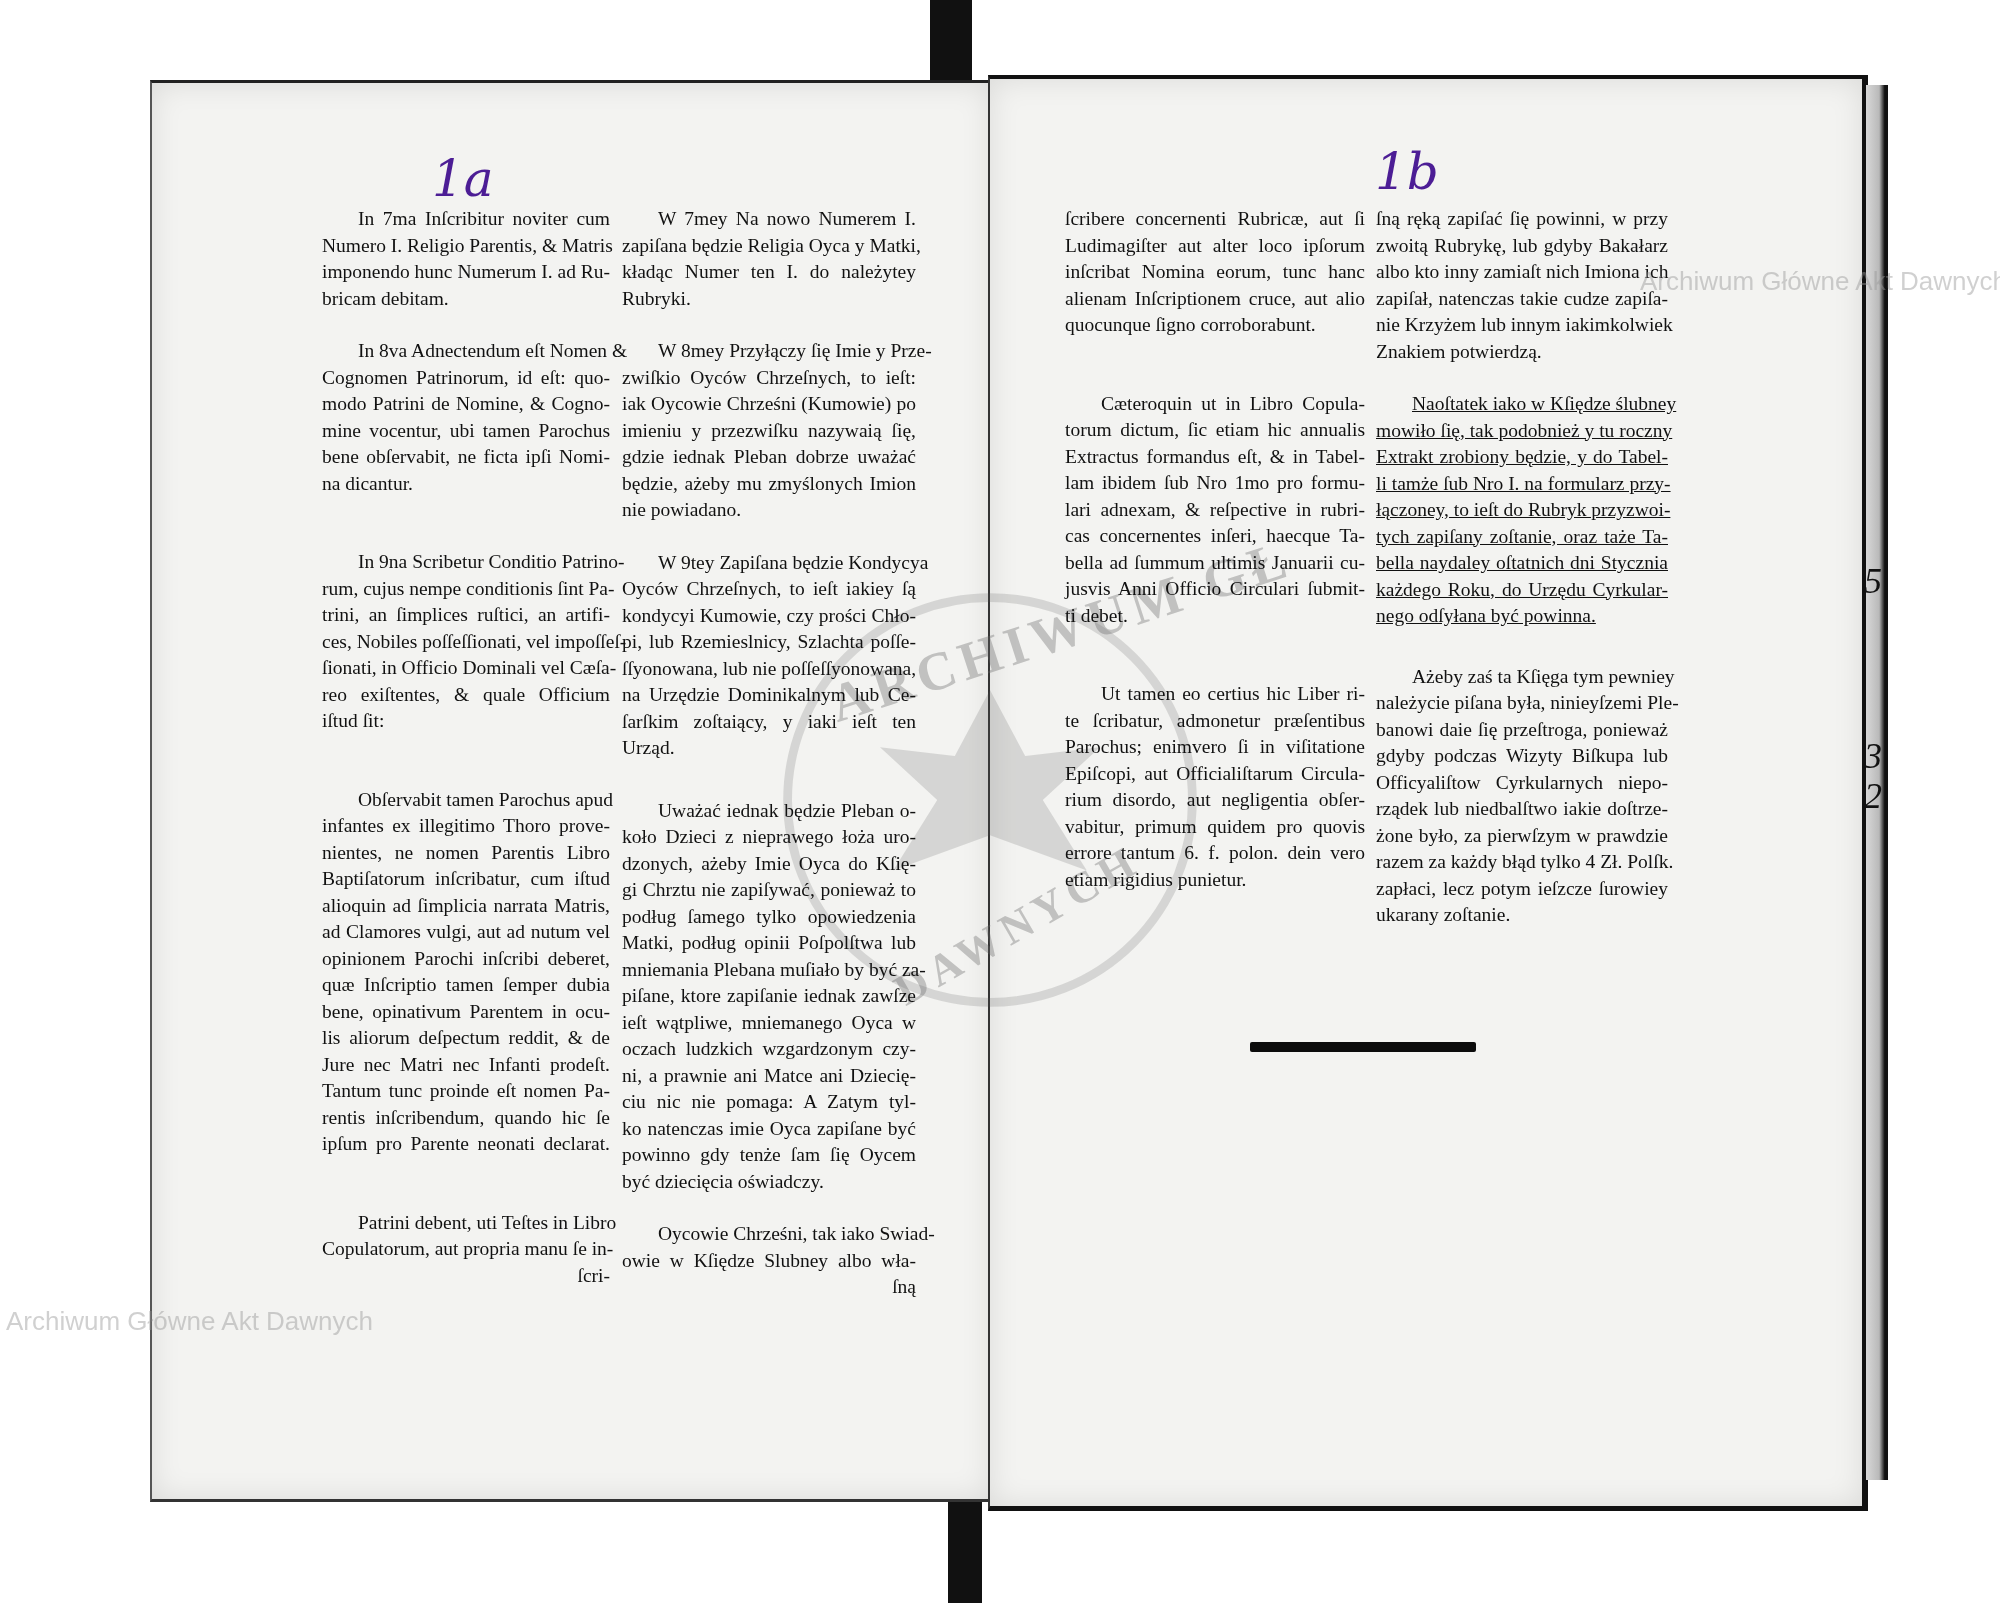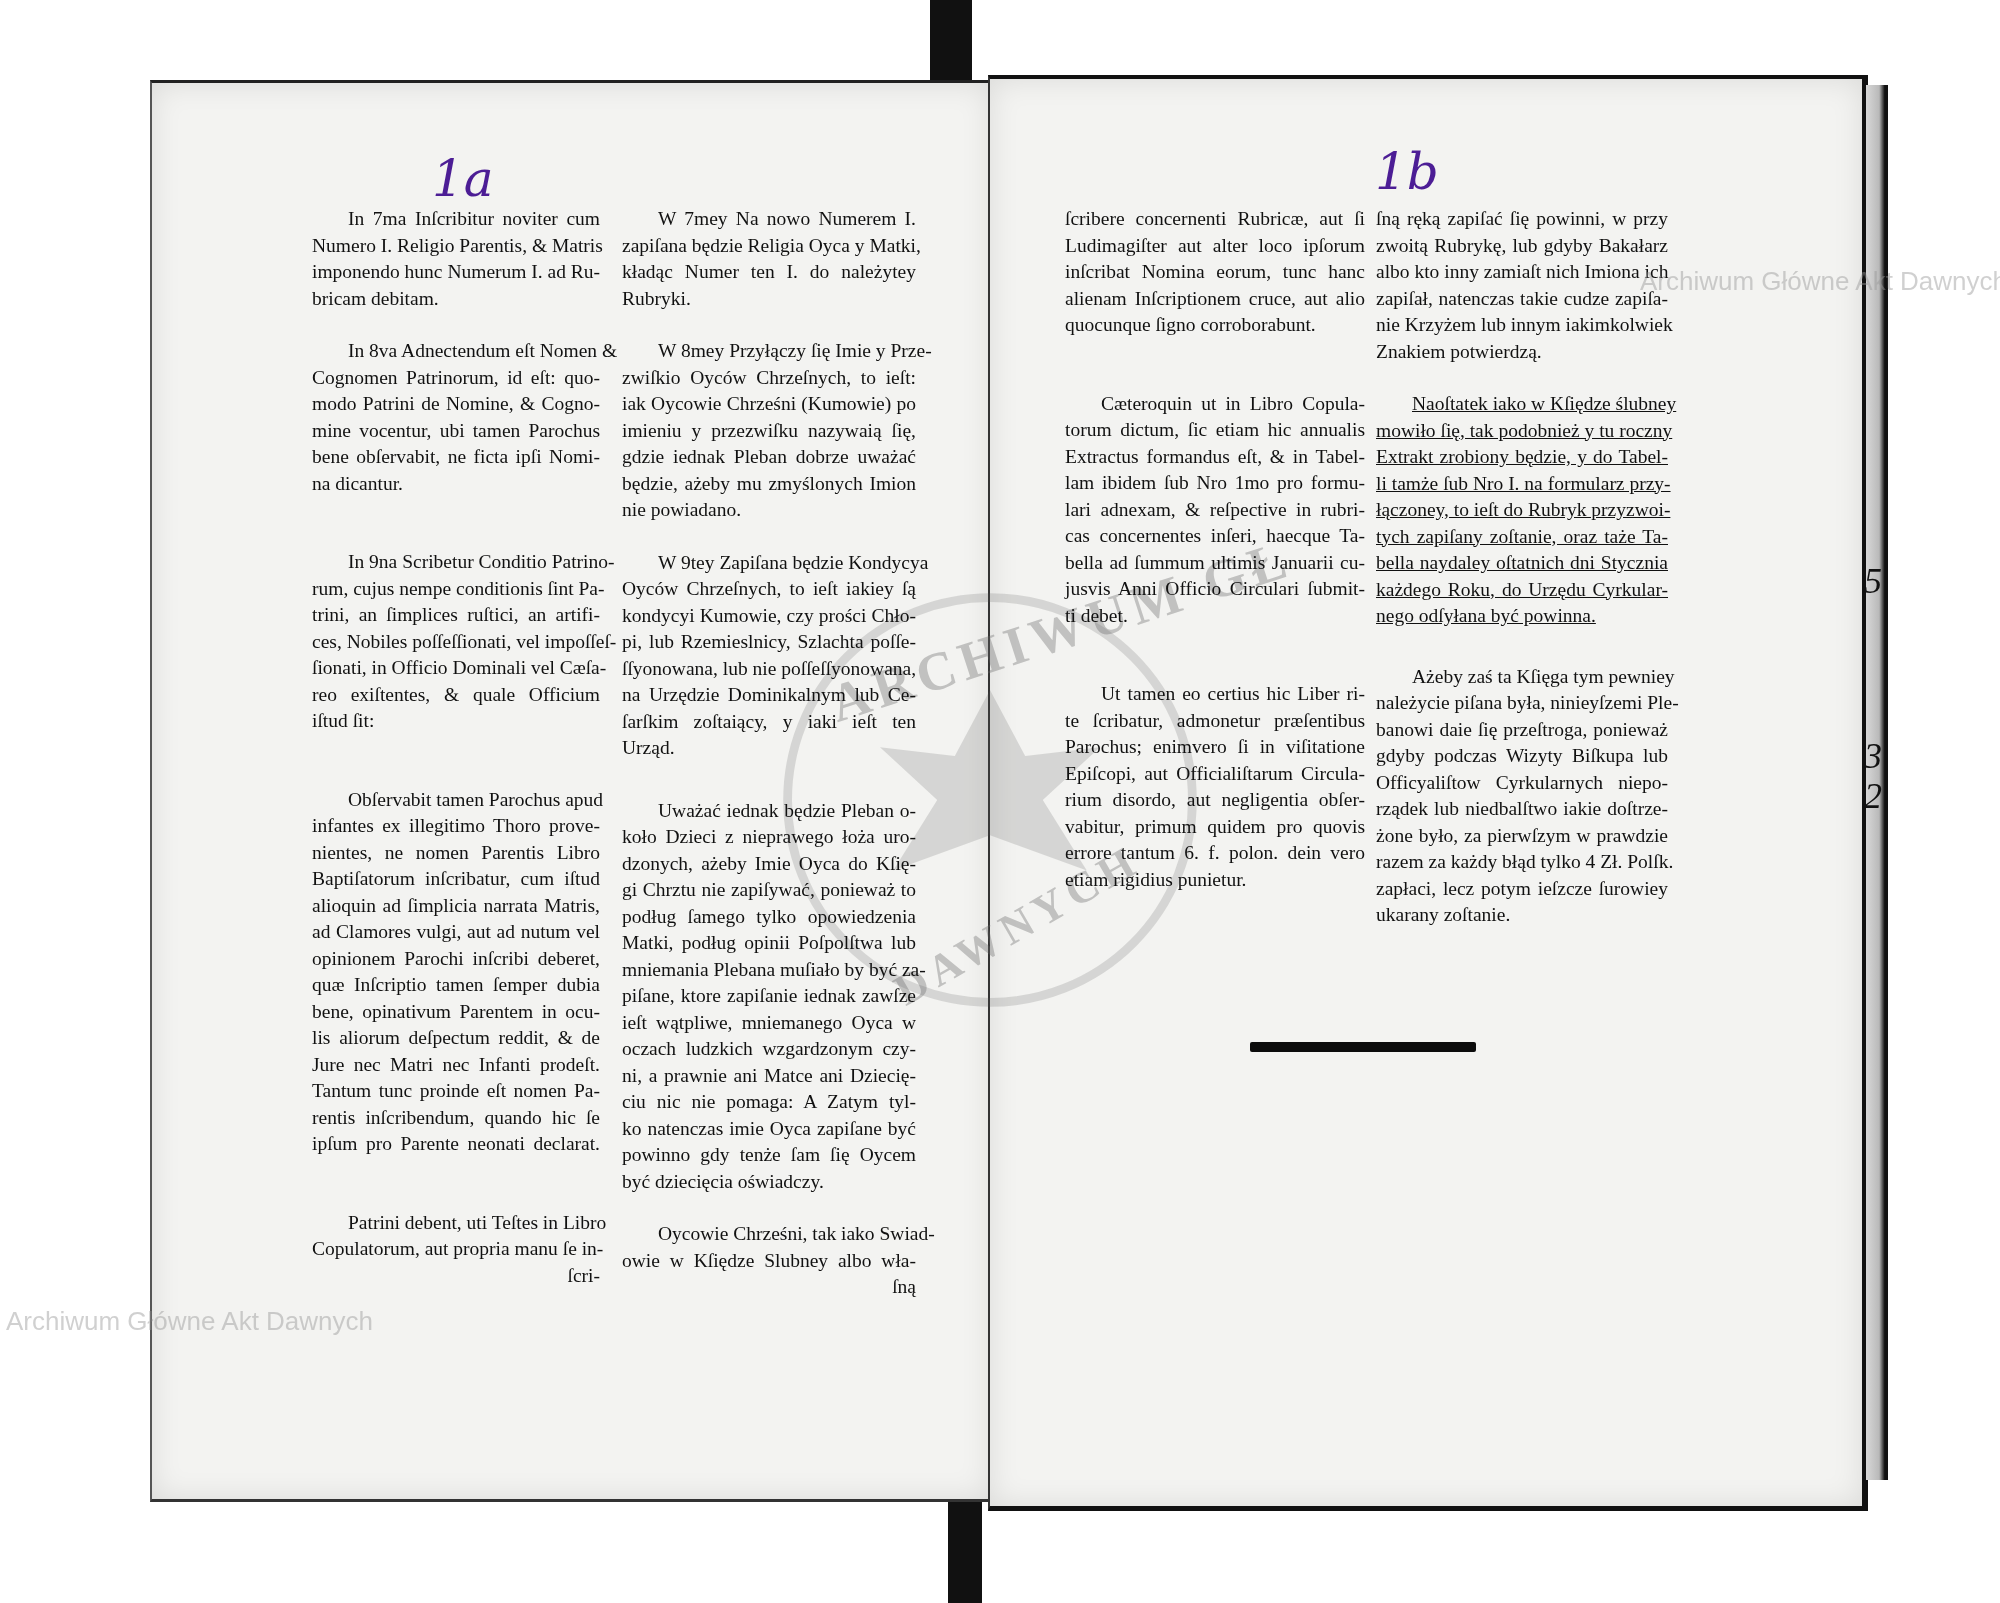--- a/index.html
+++ b/index.html
@@ -81,21 +81,21 @@
 <svg class="seal" viewBox="0 0 100 100">
   <circle cx="50" cy="50" r="46" fill="none" stroke="#555" stroke-width="2"></circle>
   <path d="M50 25 L58 40 L75 38 L62 50 L72 66 L50 58 L28 66 L38 50 L25 38 L42 40 Z" fill="#555"></path>
 </svg>
 <div class="seal-text" style="left:820px; top:600px; transform:rotate(-18deg);">ARCHIWUM GŁ</div>
 <div class="seal-text" style="left:880px; top:900px; transform:rotate(-30deg); font-size:44px;">DAWNYCH</div>
 
 <div class="folio" style="left:432px; top:150px;">1a</div>
 <div class="folio" style="left:1375px; top:143px;">1b</div>
 
-<div class="col" style="left:312px; top:206px; width:288px;">
+<div class="col" style="left:322px; top:206px; width:288px;">
   <div class="para" style="margin-bottom:26px;">
     <span class="ln first">In 7ma Inſcribitur noviter cum</span>
     <span class="ln">Numero I. Religio Parentis, &amp; Matris</span>
     <span class="ln">imponendo hunc Numerum I. ad Ru-</span>
     <span class="ln last">bricam debitam.</span>
   </div>
   <div class="para" style="margin-bottom:52px;">
     <span class="ln first">In 8va Adnectendum eſt Nomen &amp;</span>
     <span class="ln">Cognomen Patrinorum, id eſt: quo-</span>
     <span class="ln">modo Patrini de Nomine, &amp; Cogno-</span>

